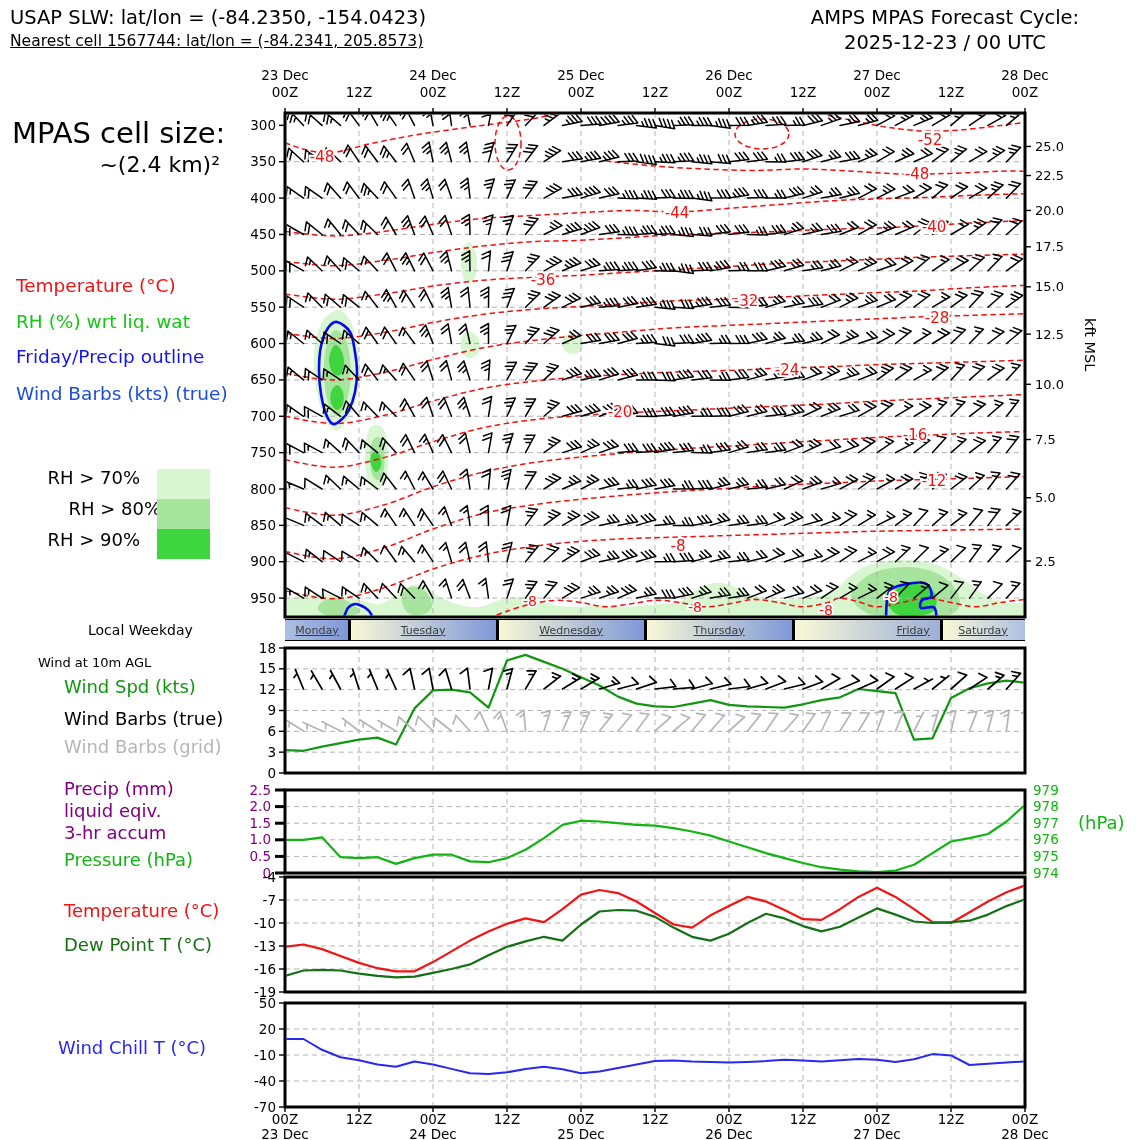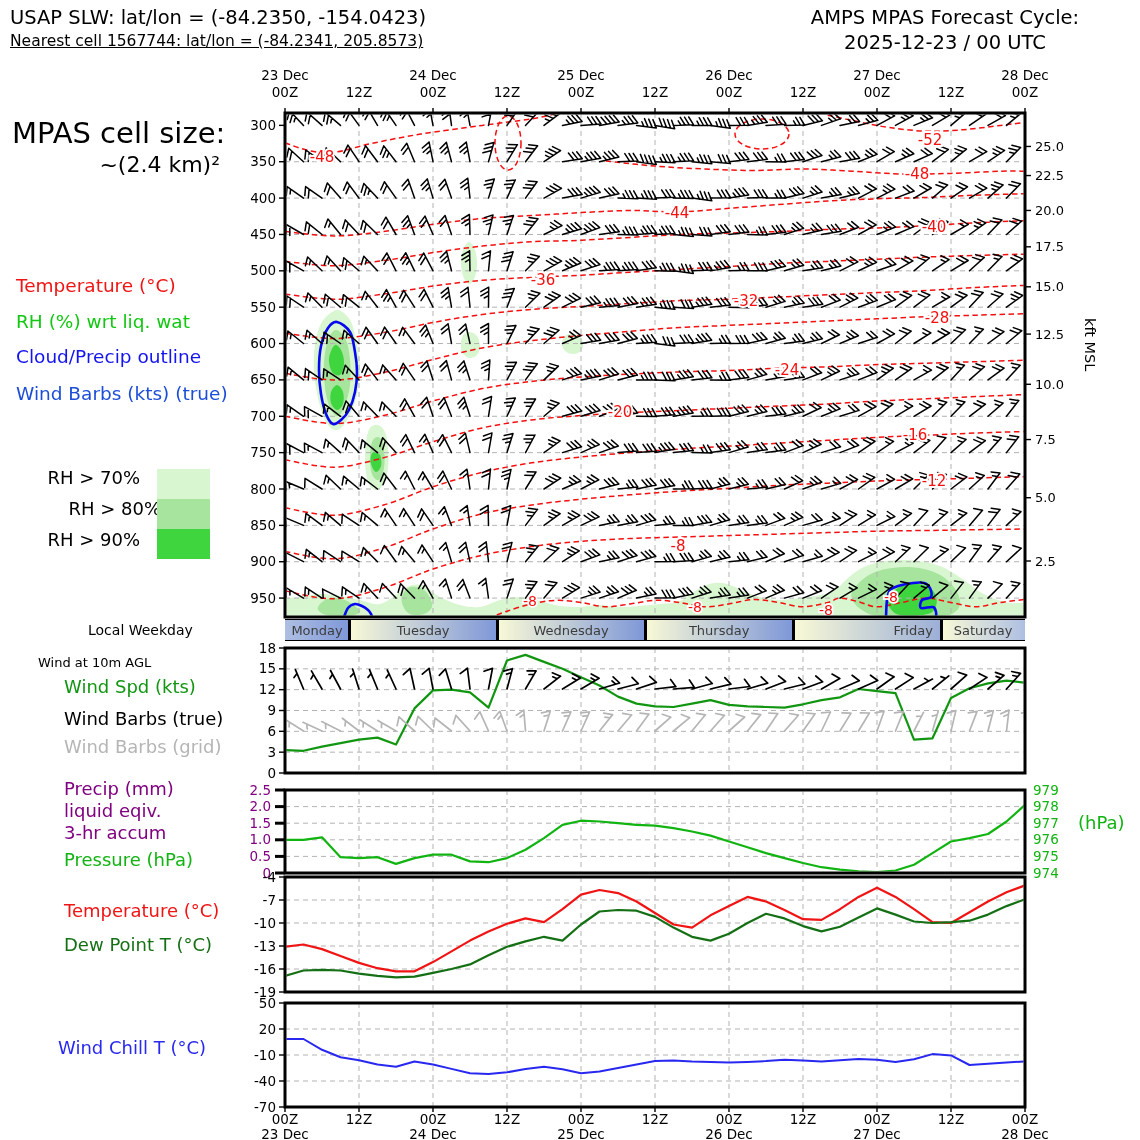--- a/index.html
+++ b/index.html
@@ -1,21 +1,21 @@
 <!DOCTYPE html>
 <html><head>
 <meta charset="utf-8">
 <style>
   html,body{margin:0;padding:0;background:#fff;}
   body{width:1140px;height:1140px;position:relative;font-family:"DejaVu Sans","Liberation Sans",sans-serif;overflow:hidden;}
   .abs{position:absolute;white-space:nowrap;}
   #plot{position:absolute;left:0;top:0;}
   #weekday-band{position:absolute;left:285px;top:619px;width:740px;height:22px;border-top:1.6px solid #000;border-bottom:1.6px solid #000;box-sizing:border-box;}
   .day-seg{position:absolute;top:0;height:100%;display:flex;align-items:center;justify-content:center;overflow:visible;}
-  .day-seg span{font-size:13px;color:#3c3c3c;white-space:nowrap;}
+  .day-seg span{font-size:11px;color:#3c3c3c;white-space:nowrap;text-decoration:underline;}
   .day-sep{position:absolute;top:0;width:3px;height:100%;background:#000;}
   .swatch{position:absolute;width:53px;height:30px;}
   .t-title{font-size:19.5px;color:#000;}
   .t-sub{font-size:15.5px;color:#000;}
   .leg{font-size:18.5px;}
   .rh-lab{font-size:18px;text-align:right;width:140px;}
   .pan-lab{font-size:18px;}
   .rot{transform:rotate(90deg);transform-origin:left top;font-size:14.5px;}
 </style>
 </head>
@@ -24,21 +24,21 @@
 <div class="abs t-title" style="left:10px;top:6px;">USAP SLW: lat/lon = (-84.2350, -154.0423)</div>
 <div class="abs t-sub" style="left:10px;top:32px;text-decoration:underline;">Nearest cell 1567744: lat/lon = (-84.2341, 205.8573)</div>
 <div class="abs t-title" style="left:795px;top:6px;width:300px;text-align:center;">AMPS MPAS Forecast Cycle:</div>
 <div class="abs t-title" style="left:795px;top:31px;width:300px;text-align:center;">2025-12-23 / 00 UTC</div>
 
 <div class="abs" style="left:12px;top:116px;width:208px;text-align:right;font-size:29px;">MPAS cell size:</div>
 <div class="abs" style="left:12px;top:152px;width:208px;text-align:right;font-size:22px;">~(2.4 km)²</div>
 
 <div class="abs leg" style="left: 16px; top: 275px; color: rgb(240, 20, 20);">Temperature (°C)</div>
 <div class="abs leg" style="left: 16px; top: 311px; color: rgb(18, 200, 18);">RH (%) wrt liq. wat</div>
-<div class="abs leg" style="left: 16px; top: 346px; color: rgb(20, 20, 240);">Cloud/Precip outline</div>
+<div class="abs leg" style="left: 16px; top: 346px; color: rgb(20, 20, 240);">Friday/Precip outline</div>
 <div class="abs leg" style="left: 16px; top: 383px; color: #1d4ed8;">Wind Barbs (kts) (true)</div>
 
 <div class="abs rh-lab" style="left:0px;top:467px;">RH &gt; 70%</div>
 <div class="abs rh-lab" style="left:0px;top:498px;padding-left:21px;">RH &gt; 80%</div>
 <div class="abs rh-lab" style="left:0px;top:529px;">RH &gt; 90%</div>
 <div class="swatch" style="left: 157px; top: 469px; background: rgb(216, 246, 208);"></div>
 <div class="swatch" style="left: 157px; top: 499px; background: rgb(167, 228, 157);"></div>
 <div class="swatch" style="left: 157px; top: 529px; background: rgb(63, 213, 63);"></div>
 
 <div class="abs" style="left:88px;top:622px;font-size:14px;">Local Weekday</div>

